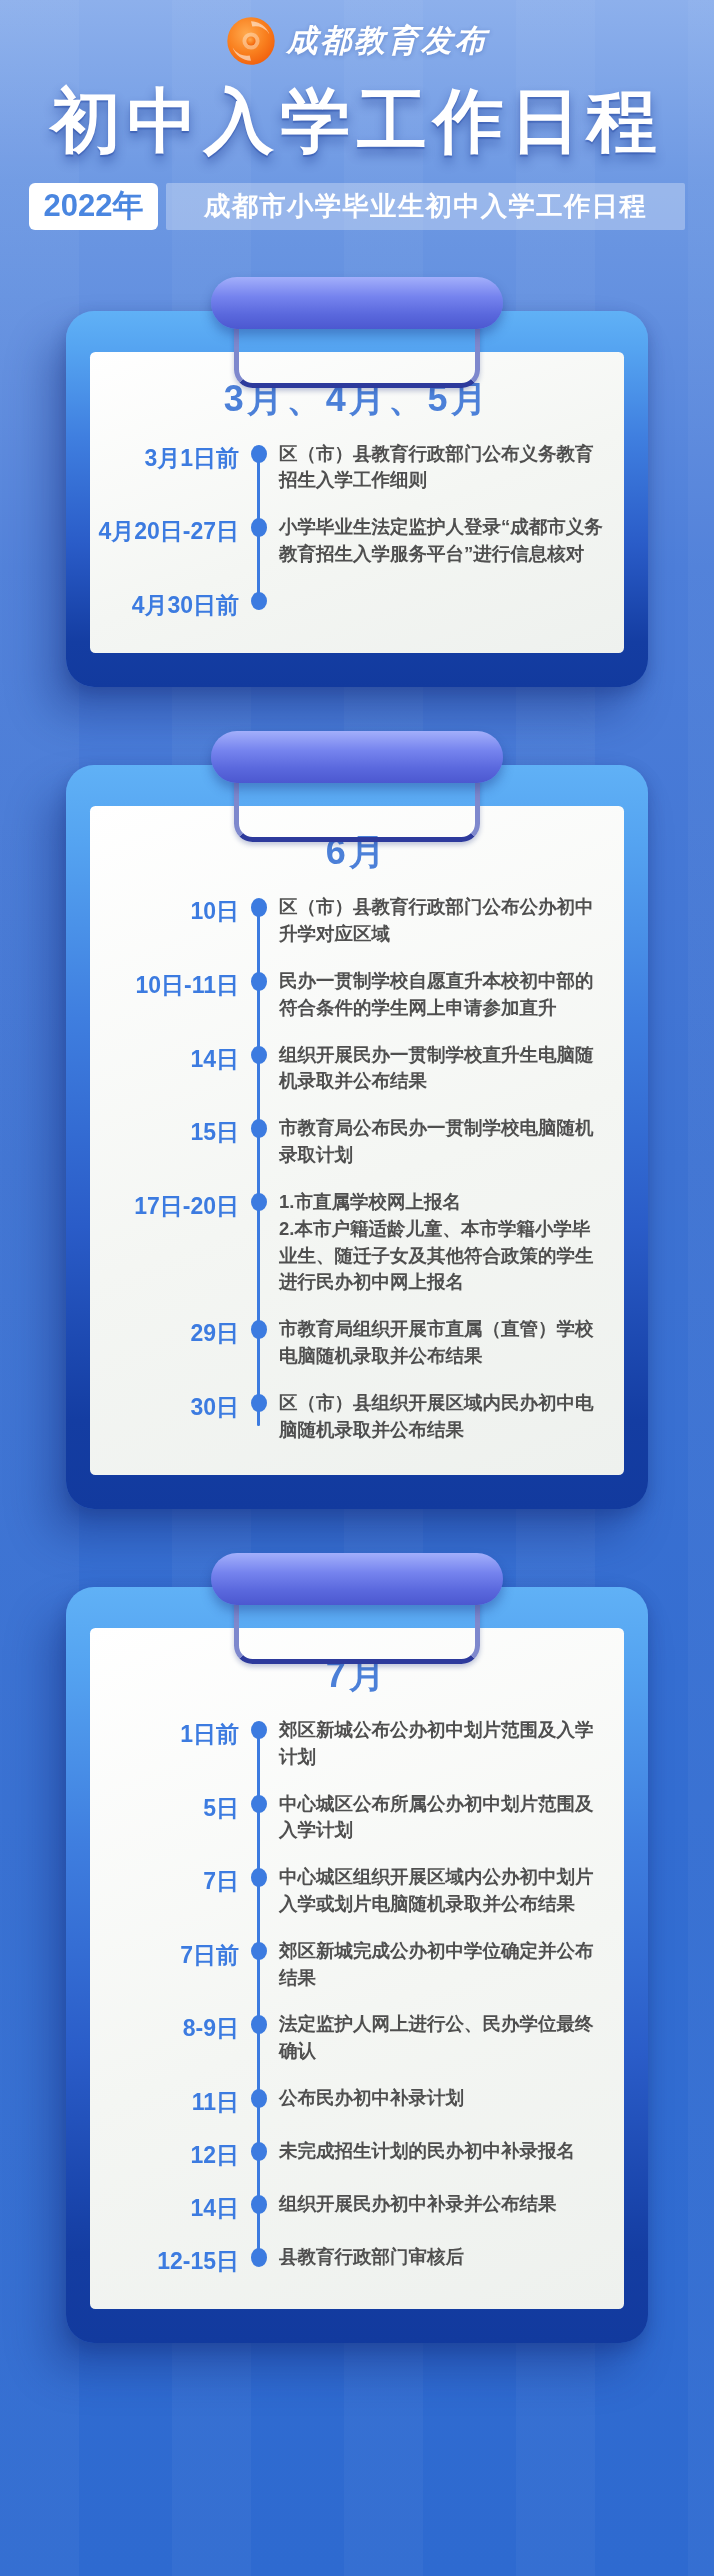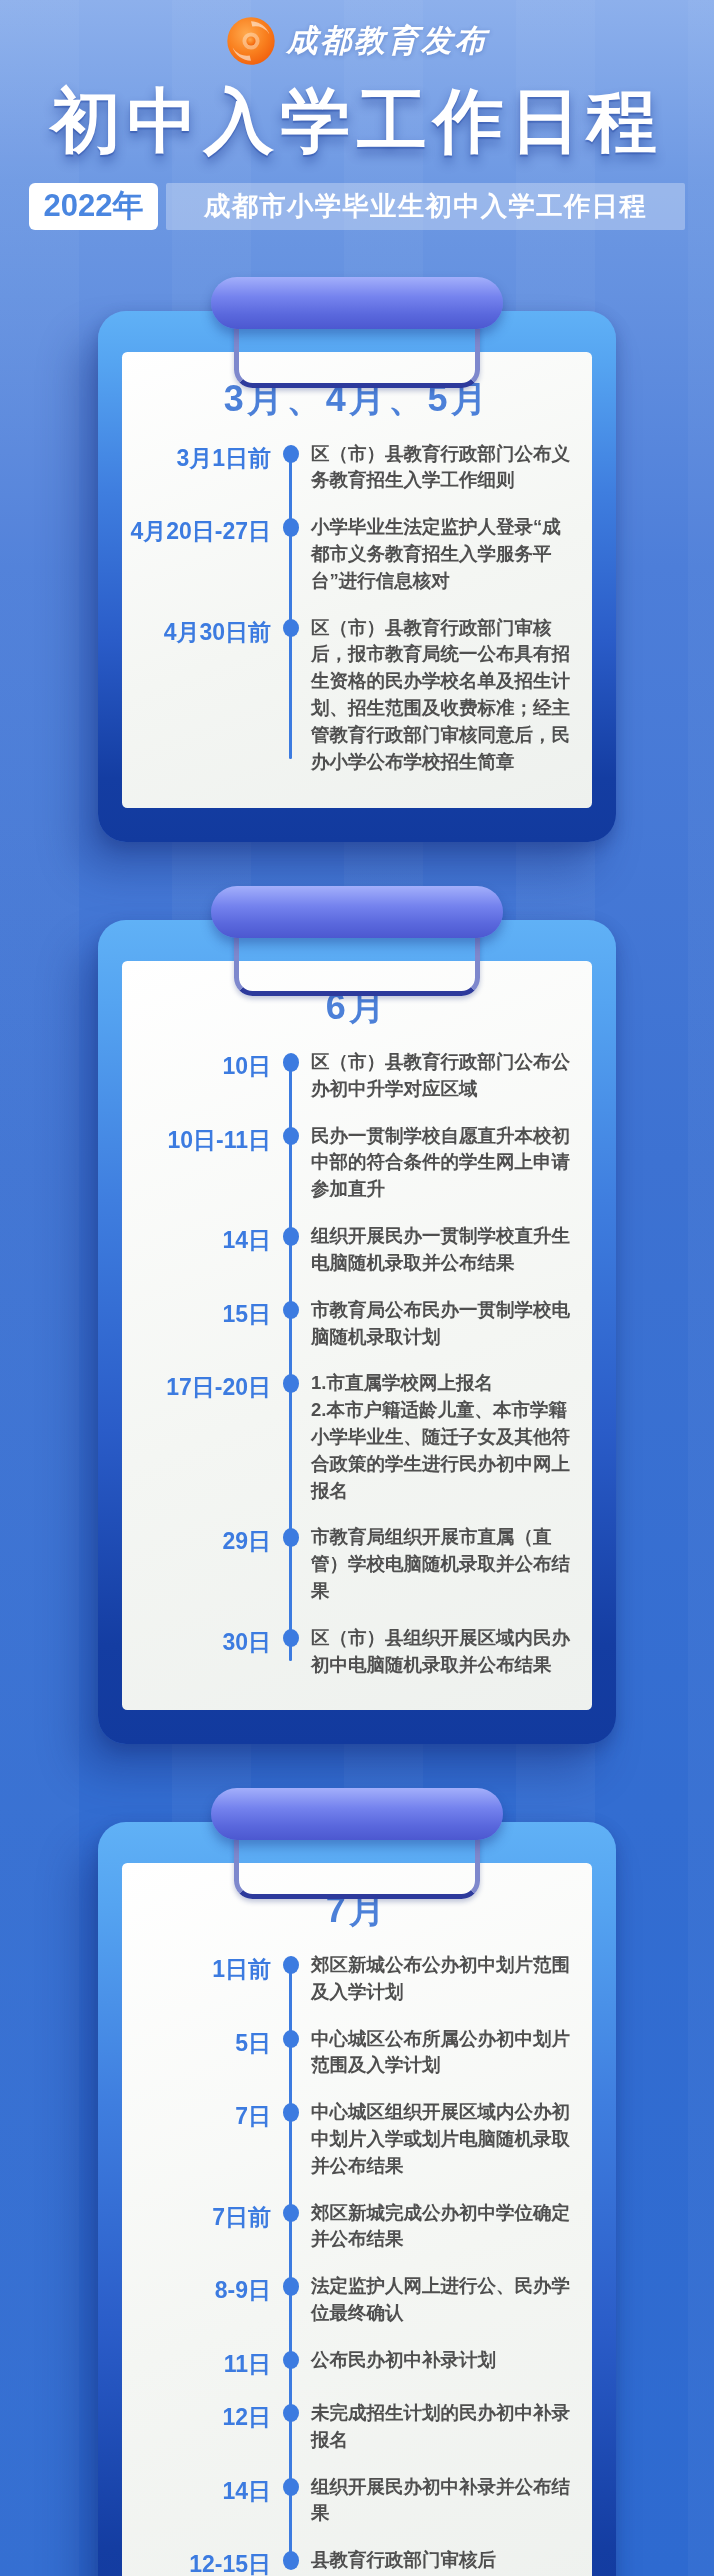--- a/index.html
+++ b/index.html
@@ -25,21 +25,21 @@
                letter-spacing:6.6px; line-height:1.12;
                text-shadow:0 6.6px 10.6px rgba(22,52,140,.45), 0 2px 1.3px rgba(40,75,170,.5); }
 
   .subtitle{ margin-top:22.5px; display:flex; justify-content:center; align-items:stretch; gap:8px; }
   .subtitle .year{ background:#ffffff; color:#4a86e0; font-size:31px; font-weight:800;
                    padding:2.6px 14.5px; display:flex; align-items:center; border-radius:6px; }
   .subtitle .desc{ background:rgba(255,255,255,0.30); color:#ffffff; font-size:26.4px; font-weight:700;
                    padding:0 38px; display:flex; align-items:center; letter-spacing:1.3px; border-radius:2px; }
 
   
-  .card{ position:relative; width:518px; margin:81px auto 11px; }
+  .card{ position:relative; width:582px; margin:81px auto 11px; }
   .card + .card{ margin-top:78px; }
   .clip-loop{ position:absolute; top:-5.3px; left:50%; transform:translateX(-50%);
               width:246px; height:82px; border-radius:18.5px; z-index:2;
               border:5.3px solid #7e88cd; border-top-color:#b7bde6; border-bottom-color:#2d3a9c;
               box-shadow:0 2.6px 5.3px rgba(20,40,120,.25); }
   .clip-bar{ position:absolute; top:-34px; left:50%; transform:translateX(-50%);
              width:292px; height:52px; border-radius:26.4px; z-index:3;
              background:linear-gradient(180deg,#a3affb 0%,#7583ee 38%,#5a68dd 72%,#4c58d0 100%);
              box-shadow:0 6.6px 10.6px rgba(20,40,120,.35); }
   .board{ position:relative; border-radius:28px; padding:41px 24px 34px; z-index:1;
@@ -111,21 +111,20 @@
             <div class="gutter">
                 <span class="dot"></span>
               </div>
             <div class="text">小学毕业生法定监护人登录“成都市义务教育招生入学服务平台”进行信息核对</div>
           </div>
           <div class="item">
             <div class="date">4月30日前</div>
             <div class="gutter">
                 <span class="dot"></span>
               </div>
-            <div class="text">区（市）县教育行政部门审核后，报市教育局统一公布具有招生资格的民办学校名单及招生计划、招生范围及收费标准；经主管教育行政部门审核同意后，民办小学公布学校招生简章</div>
           </div>
         </div>
       </div>
     </div>
   </section>
 
   <section class="card">
     <div class="clip-loop"></div>
     <div class="clip-bar"></div>
     <div class="board">

